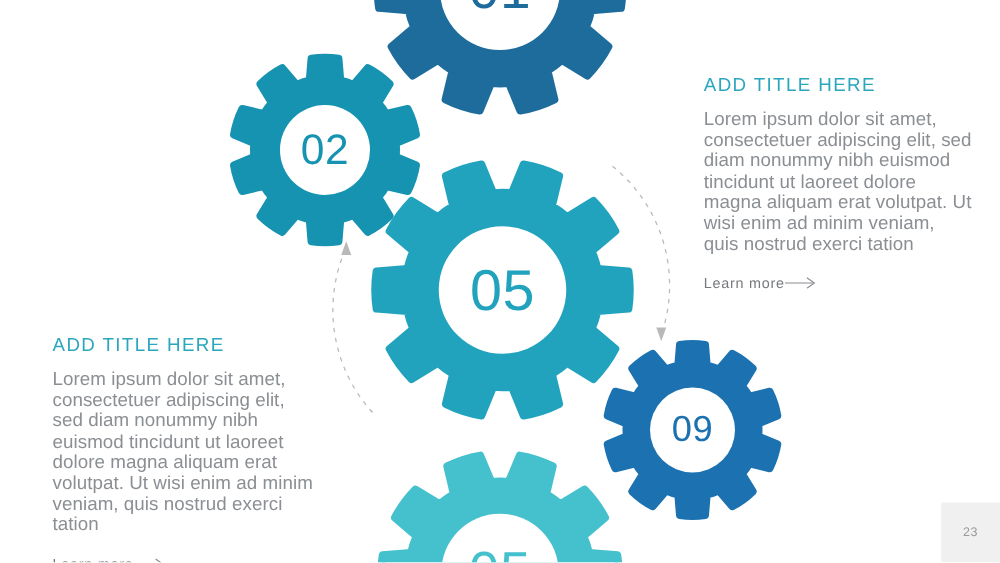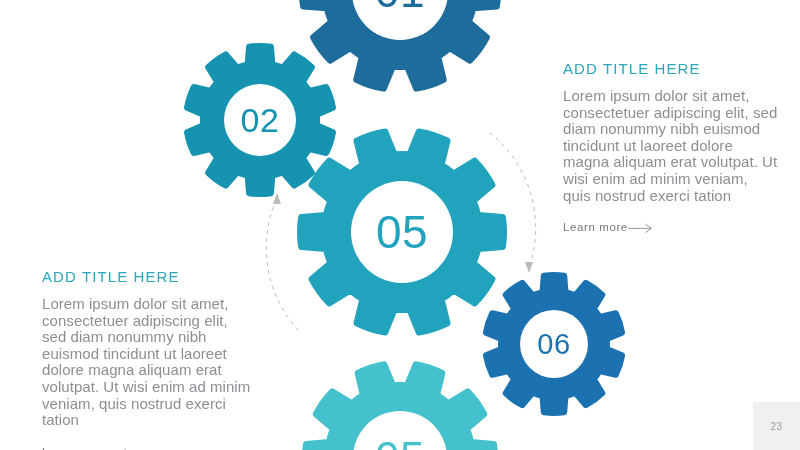--- a/index.html
+++ b/index.html
@@ -54,21 +54,21 @@
   }
   .blk-body {
     color: #8b8f93;
     font-size: 15px;
     line-height: 16.6px;
     margin: 0;
     letter-spacing: 0.05px;
   }
   .learn-row {
     display: flex;
-    align-items: flex-end;
+    align-items: flex-start;
     margin-top: 17px;
     cursor: pointer;
   }
   .learn-label {
     color: #77797c;
     font-size: 11.5px;
     letter-spacing: 0.6px;
   }
   .learn-arrow { display: block; }
 
@@ -128,21 +128,21 @@
           <path d="M 7.38 -77.65 L 16.83 -100.60 A 102 102 0 0 1 45.51 -91.28 L 39.67 -67.16 A 78 78 0 0 1 51.61 -58.49 L 51.61 -58.49 L 72.75 -71.49 A 102 102 0 0 1 90.48 -47.10 L 71.57 -31.01 A 78 78 0 0 1 76.13 -16.98 L 76.13 -16.98 L 100.88 -15.08 A 102 102 0 0 1 100.88 15.08 L 76.13 16.98 A 78 78 0 0 1 71.57 31.01 L 71.57 31.01 L 90.48 47.10 A 102 102 0 0 1 72.75 71.49 L 51.61 58.49 A 78 78 0 0 1 39.67 67.16 L 39.67 67.16 L 45.51 91.28 A 102 102 0 0 1 16.83 100.60 L 7.38 77.65 A 78 78 0 0 1 -7.38 77.65 L -7.38 77.65 L -16.83 100.60 A 102 102 0 0 1 -45.51 91.28 L -39.67 67.16 A 78 78 0 0 1 -51.61 58.49 L -51.61 58.49 L -72.75 71.49 A 102 102 0 0 1 -90.48 47.10 L -71.57 31.01 A 78 78 0 0 1 -76.13 16.98 L -76.13 16.98 L -100.88 15.08 A 102 102 0 0 1 -100.88 -15.08 L -76.13 -16.98 A 78 78 0 0 1 -71.57 -31.01 L -71.57 -31.01 L -90.48 -47.10 A 102 102 0 0 1 -72.75 -71.49 L -51.61 -58.49 A 78 78 0 0 1 -39.67 -67.16 L -39.67 -67.16 L -45.51 -91.28 A 102 102 0 0 1 -16.83 -100.60 L -7.38 -77.65 A 78 78 0 0 1 7.38 -77.65 Z" fill="#22a3bd" stroke="#22a3bd" stroke-width="6" stroke-linejoin="round"></path>
           <circle cx="0" cy="0" r="51" fill="#ffffff"></circle>
         </svg>
         <div class="gear-num" style="font-size: 46px; color: rgb(34, 163, 189);">05</div>
       </div>
       <div class="gear-wrap" style="left: 481px; top: 271px; width: 146px; height: 146px;">
         <svg width="146" height="146" viewBox="-73 -73 146 146">
           <path d="M -11.54 -51.73 L -10.20 -68.24 A 69 69 0 0 1 10.20 -68.24 L 11.54 -51.73 A 53 53 0 0 1 21.07 -48.63 L 21.07 -48.63 L 31.86 -61.20 A 69 69 0 0 1 48.36 -49.21 L 39.74 -35.07 A 53 53 0 0 1 45.63 -26.96 L 45.63 -26.96 L 61.75 -30.79 A 69 69 0 0 1 68.05 -11.39 L 52.76 -5.01 A 53 53 0 0 1 52.76 5.01 L 52.76 5.01 L 68.05 11.39 A 69 69 0 0 1 61.75 30.79 L 45.63 26.96 A 53 53 0 0 1 39.74 35.07 L 39.74 35.07 L 48.36 49.21 A 69 69 0 0 1 31.86 61.20 L 21.07 48.63 A 53 53 0 0 1 11.54 51.73 L 11.54 51.73 L 10.20 68.24 A 69 69 0 0 1 -10.20 68.24 L -11.54 51.73 A 53 53 0 0 1 -21.07 48.63 L -21.07 48.63 L -31.86 61.20 A 69 69 0 0 1 -48.36 49.21 L -39.74 35.07 A 53 53 0 0 1 -45.63 26.96 L -45.63 26.96 L -61.75 30.79 A 69 69 0 0 1 -68.05 11.39 L -52.76 5.01 A 53 53 0 0 1 -52.76 -5.01 L -52.76 -5.01 L -68.05 -11.39 A 69 69 0 0 1 -61.75 -30.79 L -45.63 -26.96 A 53 53 0 0 1 -39.74 -35.07 L -39.74 -35.07 L -48.36 -49.21 A 69 69 0 0 1 -31.86 -61.20 L -21.07 -48.63 A 53 53 0 0 1 -11.54 -51.73 Z" fill="#1c72b0" stroke="#1c72b0" stroke-width="6" stroke-linejoin="round"></path>
           <circle cx="0" cy="0" r="34" fill="#ffffff"></circle>
         </svg>
-        <div class="gear-num" style="font-size: 29px; color: rgb(28, 114, 176);">06</div>
+        <div class="gear-num" style="font-size: 29px; color: rgb(28, 114, 176);">09</div>
       </div>
       <div class="gear-wrap" style="left: 301px; top: 359px; width: 198px; height: 198px;">
         <svg width="198" height="198" viewBox="-99 -99 198 198">
           <path d="M 6.90 -72.67 L 15.68 -93.70 A 95 95 0 0 1 42.39 -85.02 L 37.13 -62.85 A 73 73 0 0 1 48.30 -54.74 L 48.30 -54.74 L 67.76 -66.59 A 95 95 0 0 1 84.27 -43.87 L 66.98 -29.02 A 73 73 0 0 1 71.25 -15.89 L 71.25 -15.89 L 93.96 -14.04 A 95 95 0 0 1 93.96 14.04 L 71.25 15.89 A 73 73 0 0 1 66.98 29.02 L 66.98 29.02 L 84.27 43.87 A 95 95 0 0 1 67.76 66.59 L 48.30 54.74 A 73 73 0 0 1 37.13 62.85 L 37.13 62.85 L 42.39 85.02 A 95 95 0 0 1 15.68 93.70 L 6.90 72.67 A 73 73 0 0 1 -6.90 72.67 L -6.90 72.67 L -15.68 93.70 A 95 95 0 0 1 -42.39 85.02 L -37.13 62.85 A 73 73 0 0 1 -48.30 54.74 L -48.30 54.74 L -67.76 66.59 A 95 95 0 0 1 -84.27 43.87 L -66.98 29.02 A 73 73 0 0 1 -71.25 15.89 L -71.25 15.89 L -93.96 14.04 A 95 95 0 0 1 -93.96 -14.04 L -71.25 -15.89 A 73 73 0 0 1 -66.98 -29.02 L -66.98 -29.02 L -84.27 -43.87 A 95 95 0 0 1 -67.76 -66.59 L -48.30 -54.74 A 73 73 0 0 1 -37.13 -62.85 L -37.13 -62.85 L -42.39 -85.02 A 95 95 0 0 1 -15.68 -93.70 L -6.90 -72.67 A 73 73 0 0 1 6.90 -72.67 Z" fill="#45c1cd" stroke="#45c1cd" stroke-width="6" stroke-linejoin="round"></path>
           <circle cx="0" cy="0" r="47" fill="#ffffff"></circle>
         </svg>
         <div class="gear-num" style="font-size: 44px; color: rgb(69, 193, 205);">05</div>
       </div>
     </div>
 

